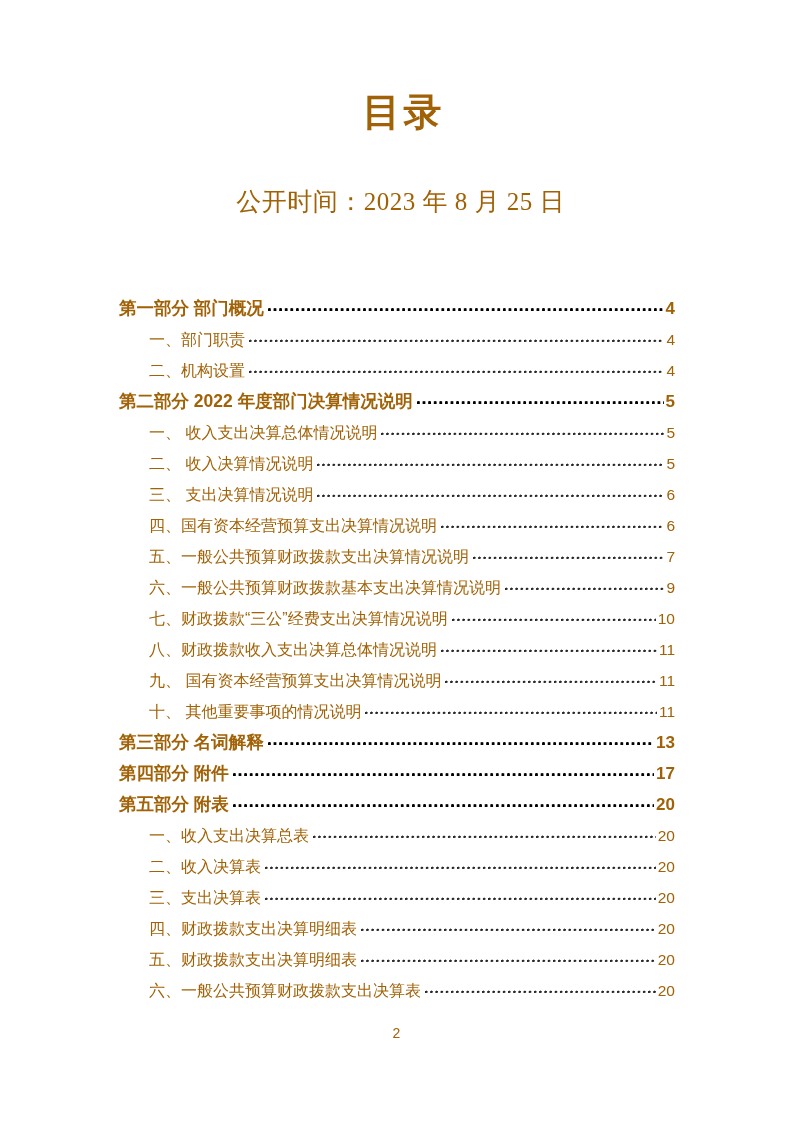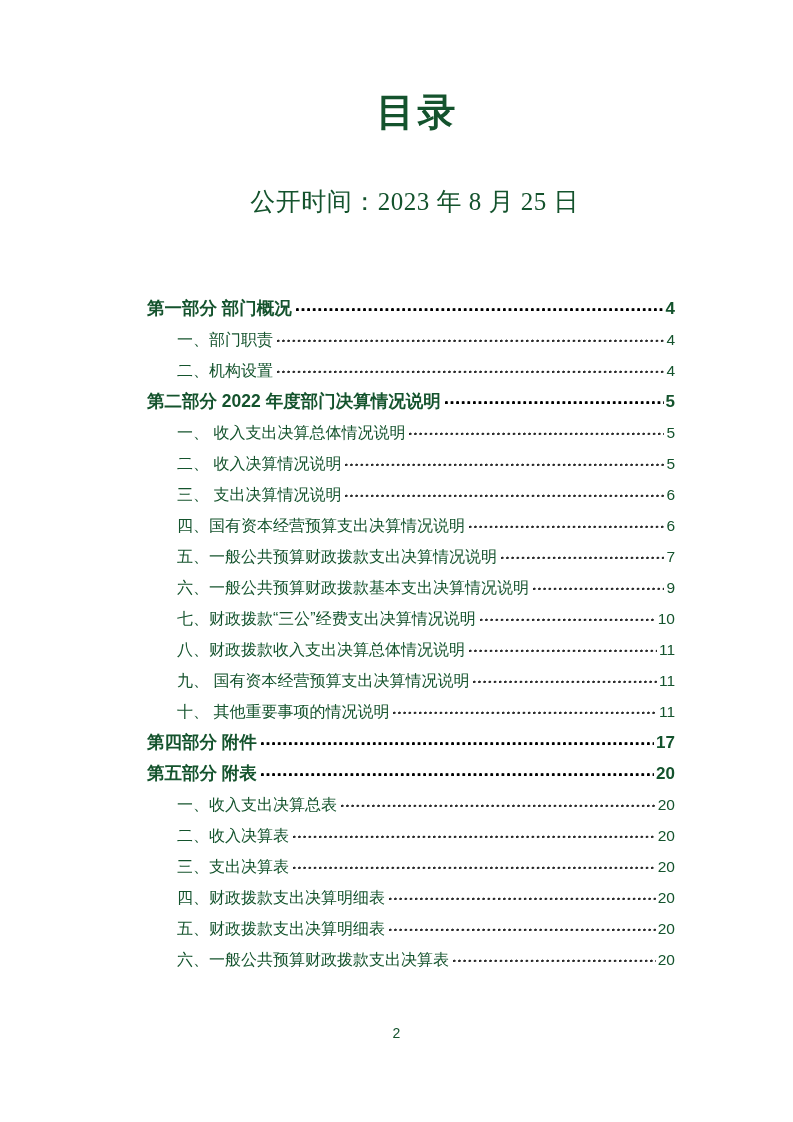--- a/index.html
+++ b/index.html
@@ -6,25 +6,24 @@
     margin: 0;
     padding: 0;
     background: #ffffff;
   }
   .sheet {
     position: relative;
     width: 793px;
     height: 1122px;
     margin: 0 auto;
     background: #ffffff;
-    color: #14532d;
+    color: #a16207;
     font-family: "Liberation Sans", sans-serif;
     overflow: hidden;
     box-sizing: border-box;
-    padding-left: 28px;
   }
   .doc-title {
     margin: 0;
     padding-top: 90px;
     text-align: center;
     text-indent: 14px;
     font-family: "Liberation Sans", sans-serif;
     font-size: 38px;
     font-weight: 700;
     letter-spacing: 3px;
@@ -184,20 +183,25 @@
     <span class="toc-leader"></span>
     <span class="toc-page">11</span>
   </div>
 
   <div class="toc-row lv-item">
     <span class="toc-label">十、 其他重要事项的情况说明</span>
     <span class="toc-leader"></span>
     <span class="toc-page">11</span>
   </div>
 
+  <div class="toc-row lv-part">
+    <span class="toc-label">第三部分 名词解释</span>
+    <span class="toc-leader"></span>
+    <span class="toc-page">13</span>
+  </div>
 
   <div class="toc-row lv-part">
     <span class="toc-label">第四部分 附件</span>
     <span class="toc-leader"></span>
     <span class="toc-page">17</span>
   </div>
 
   <div class="toc-row lv-part">
     <span class="toc-label">第五部分 附表</span>
     <span class="toc-leader"></span>

